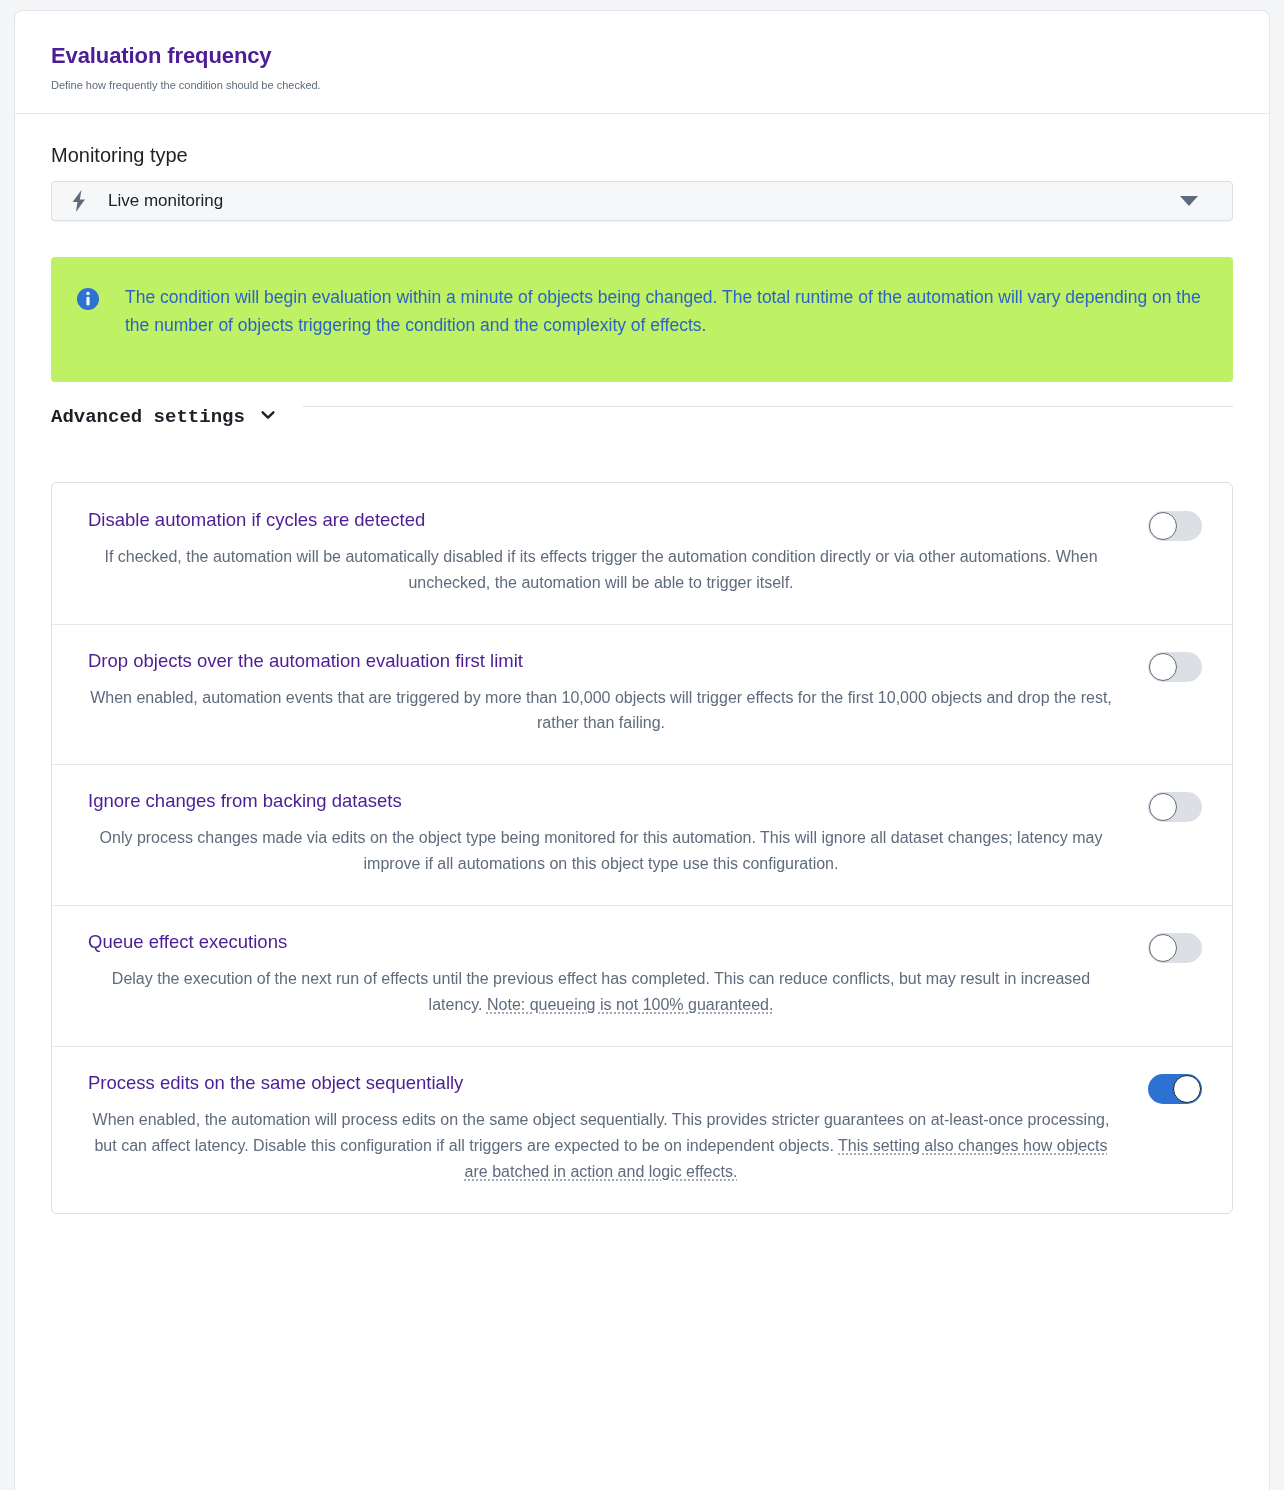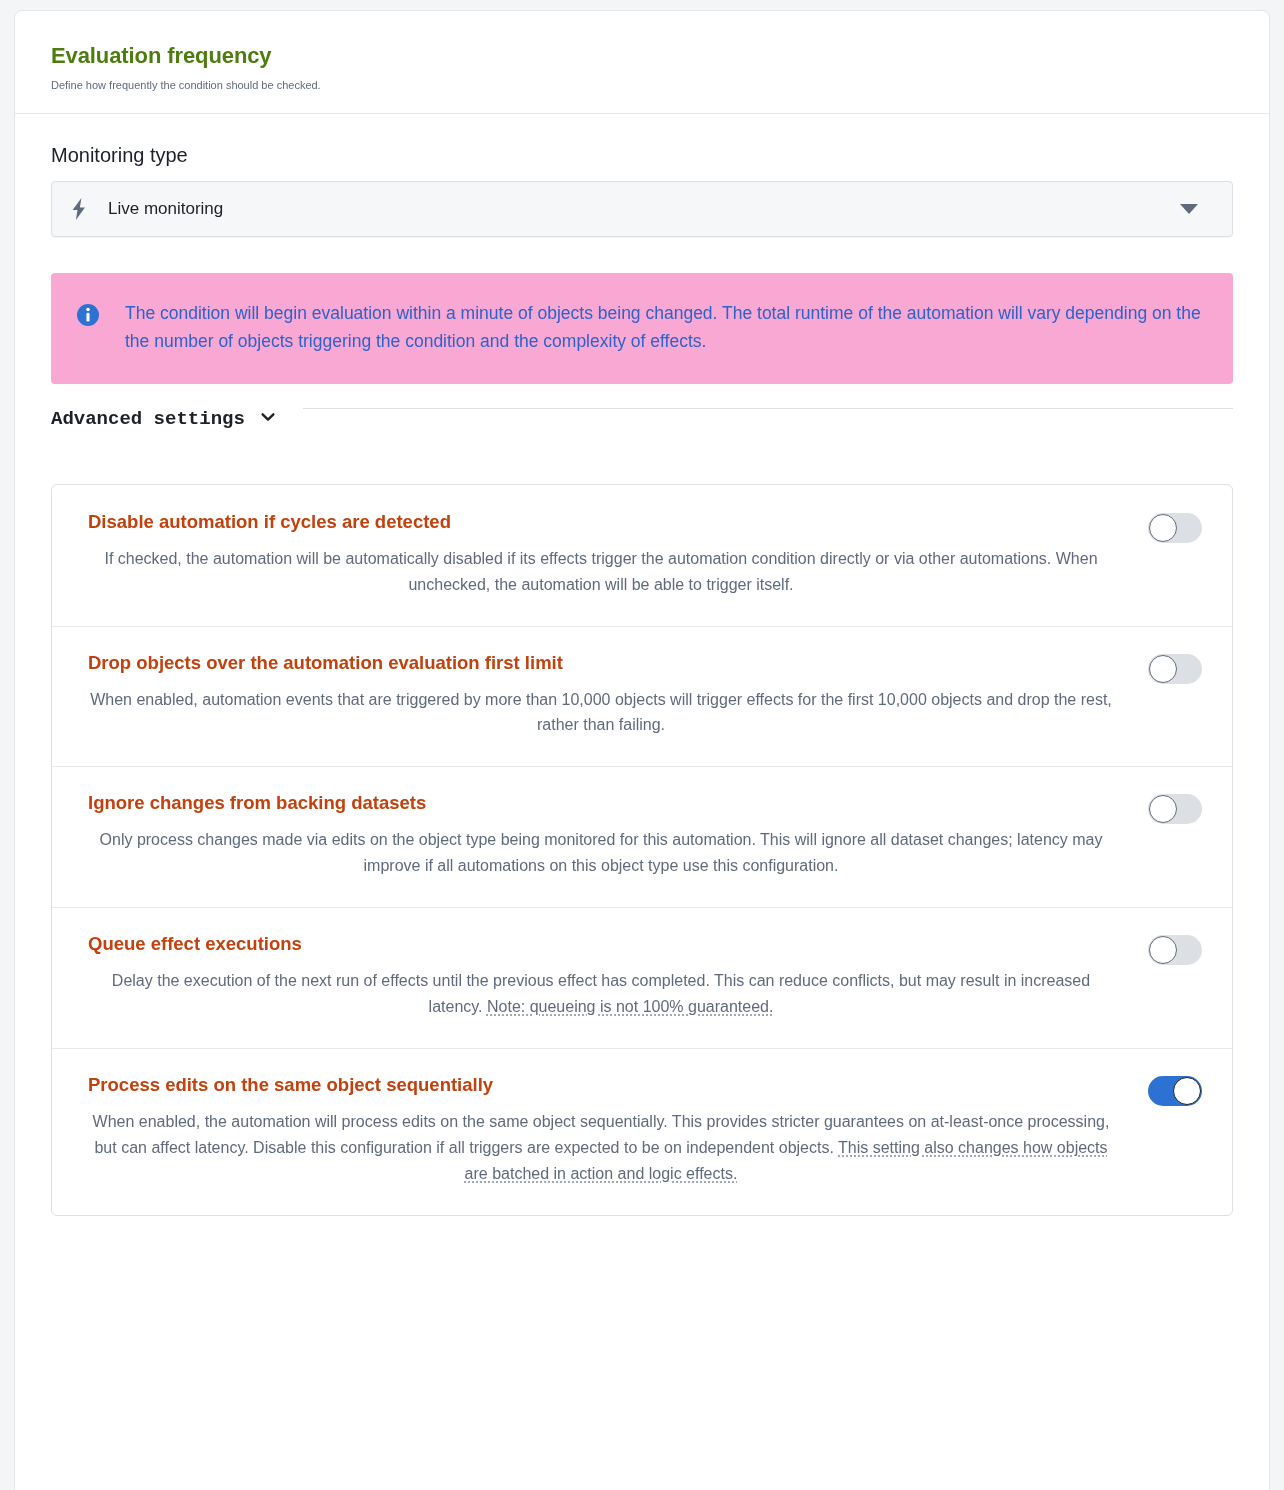--- a/index.html
+++ b/index.html
@@ -27,42 +27,42 @@
   }
 
   
   .card-header {
     padding: 32px 36px 22px 36px;
     border-bottom: 1px solid #e6e8eb;
   }
   .card-title {
     font-size: 22px;
     font-weight: bold;
-    color: #4d7c0f;
+    color: #4c1d95;
     letter-spacing: -0.1px;
     margin: 0 0 10px 0;
   }
   .card-subtitle {
     font-size: 11px;
     color: #5f6b7c;
     margin: 0;
   }
 
   
   .card-body { padding: 30px 36px 0 36px; }
 
   .field-label {
     font-size: 20px;
     color: #1c2127;
     margin-bottom: 14px;
   }
 
   .select-control {
     position: relative;
-    height: 56px;
+    height: 40px;
     background: #f6f7f9;
     border: 1px solid #dcdfe3;
     border-radius: 4px;
     display: flex;
     align-items: center;
     padding: 0 14px 0 18px;
     box-shadow: 0 1px 1px rgba(17,20,24,0.04);
   }
   .bolt-icon {
     width: 18px; height: 22px;
@@ -79,23 +79,23 @@
     width: 0; height: 0;
     border-left: 9px solid transparent;
     border-right: 9px solid transparent;
     border-top: 10px solid #5f6b7c;
     margin-right: 20px;
   }
 
   
   .callout {
     margin-top: 36px;
-    background: #f9a8d4;
+    background: #bef264;
     border-radius: 4px;
-    padding: 26px 28px 28px 26px;
+    padding: 26px 28px 42px 26px;
     display: flex;
     align-items: flex-start;
   }
   .info-icon { width: 22px; height: 22px; flex: none; margin-top: 5px; }
   .callout-text {
     margin-left: 26px;
     font-size: 17.5px;
     line-height: 1.62;
     color: #2d62c8;
   }
@@ -136,23 +136,22 @@
   .setting-row + .setting-row::before {
     content: "";
     position: absolute;
     left: 0; right: 0; top: 0;
     height: 1px;
     background: #e6e8eb;
   }
   .setting-main { flex: 1; padding-right: 34px; }
   .setting-title {
     font-size: 18.5px;
-    color: #c2410c;
+    color: #4c1d95;
     margin-bottom: 13px;
-    font-weight: bold;
   }
   .setting-desc {
     font-size: 16px;
     line-height: 1.62;
     color: #5f6b7c;
     max-width: 1060px;
     text-align: center;
   }
   .setting-desc .u {
     text-decoration: underline;

